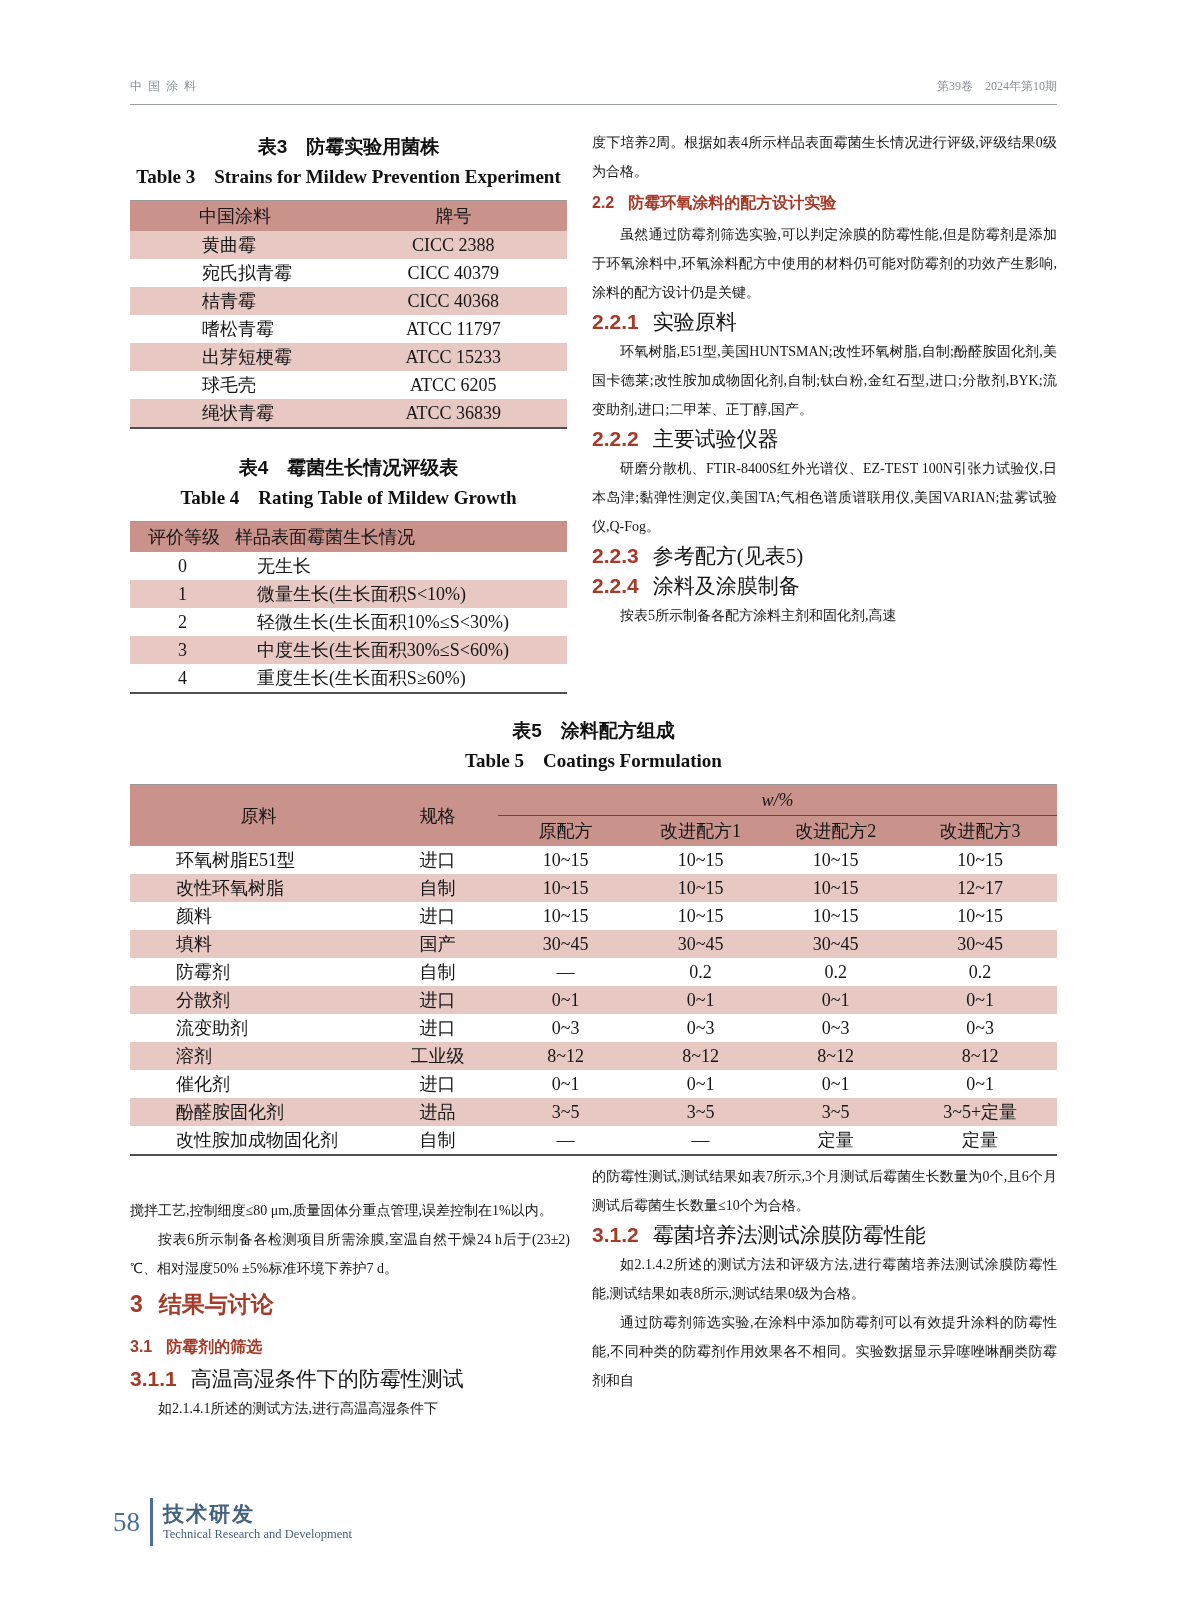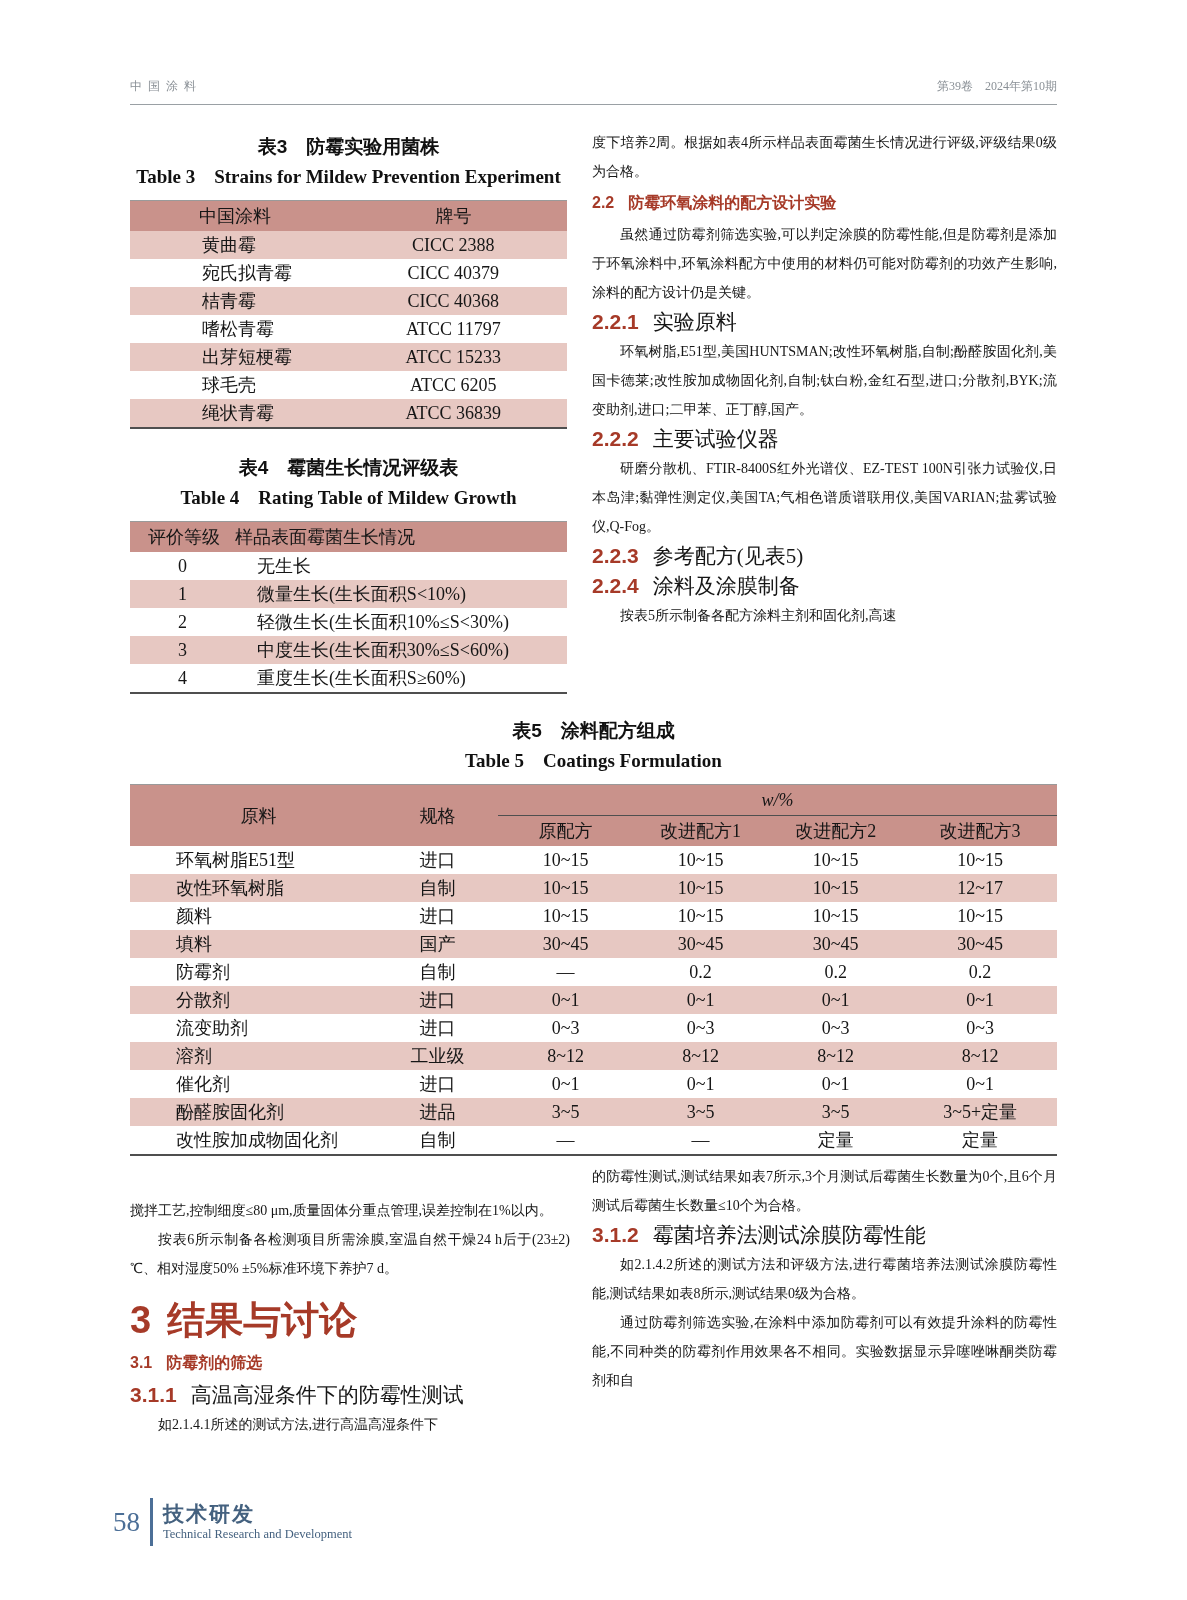--- a/index.html
+++ b/index.html
@@ -27,21 +27,21 @@
   
   .ptext{font-size:14px;line-height:29px;text-align:justify;margin:0;}
   .indent{text-indent:2em;}
   .h-sec{font-family:"Liberation Sans",sans-serif;font-weight:bold;
          font-size:16px;line-height:32px;color:var(--red);margin:1px 0;}
   .h-sec .t{margin-left:14px;}
   .h-sub{font-size:21px;line-height:30px;margin:0;}
   .h-sub .num{font-family:"Liberation Sans",sans-serif;font-weight:bold;color:var(--red);}
   .h-sub .t{margin-left:14px;color:var(--ink);}
   .h-big{font-family:"Liberation Sans",sans-serif;font-weight:bold;
-         font-size:38px;line-height:34px;color:var(--red);margin:20px 0 10px 0;}
+         font-size:23px;line-height:34px;color:var(--red);margin:4px 0 10px 0;}
   .h-big .t{margin-left:16px;}
   
   .tbl-title-zh{text-align:center;font-family:"Liberation Sans",sans-serif;
                 font-weight:bold;font-size:19px;margin:0;color:#111;}
   .tbl-title-en{text-align:center;font-family:"Liberation Serif",serif;
                 font-weight:bold;font-size:19px;margin:4px 0 10px 0;color:#111;}
   
   table.dtable{width:100%;border-collapse:collapse;border-top:1px solid #9a9a9a;
                border-bottom:2px solid #4f4f4f;font-size:18px;}
   table.dtable th{background:var(--pink-dark);font-weight:normal;height:30px;padding:0;}

